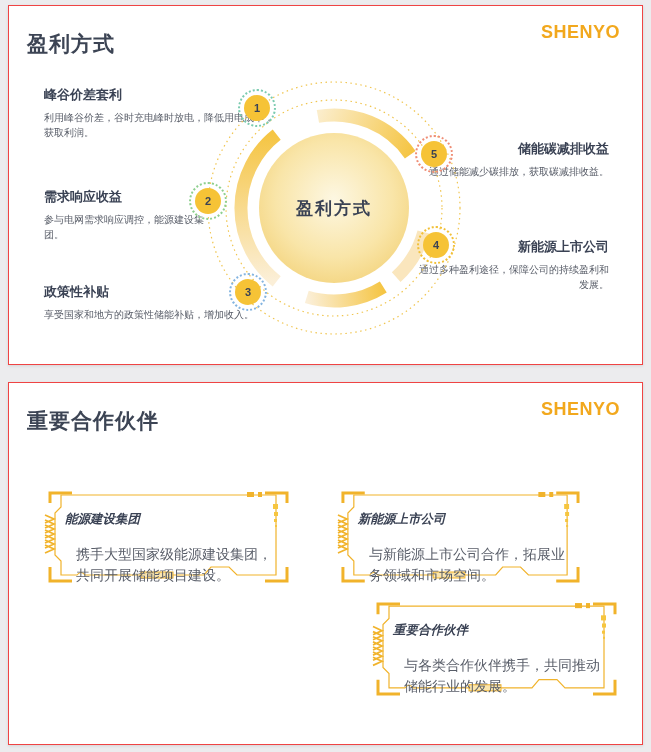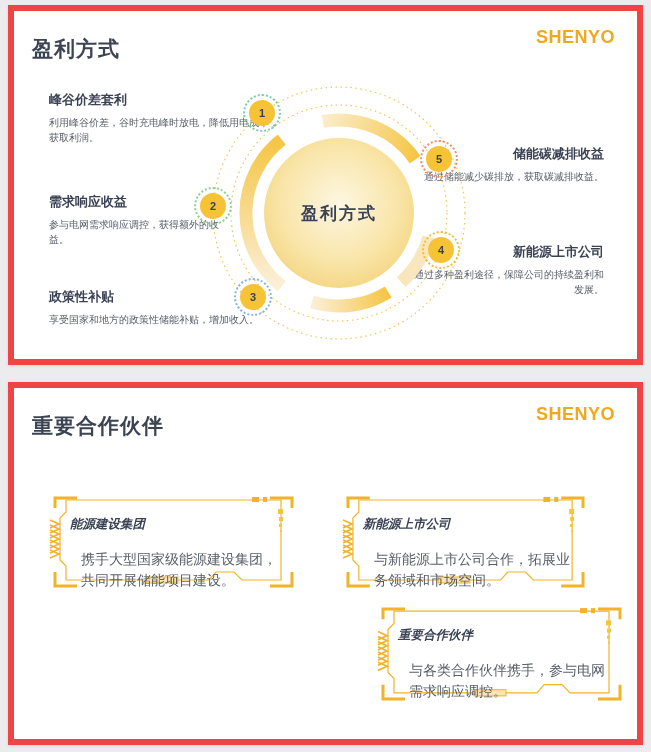--- a/index.html
+++ b/index.html
@@ -2,21 +2,21 @@
 <html><head>
 <meta charset="utf-8">
 <style>
   html,body{margin:0;padding:0;}
   body{
     width:651px;height:752px;background:#ececee;position:relative;
     font-family:"Liberation Sans","DejaVu Sans",sans-serif;overflow:hidden;
   }
   .slide{
     position:absolute;left:8px;width:635px;background:#ffffff;
-    border:6px solid #ef4444;box-sizing:border-box;
+    border:1px solid #ef4444;box-sizing:border-box;
     box-shadow:0 1px 3px rgba(0,0,0,.10);
   }
   #slide1{top:5px;height:360px;}
   #slide2{top:382px;height:363px;}
   .slide-title{
     position:absolute;left:18px;top:24px;margin:0;
     font-size:21px;font-weight:bold;color:#3C4454;letter-spacing:1px;
   }
   .logo{
     position:absolute;right:22px;top:16px;
@@ -97,21 +97,21 @@
 <section class="slide" id="slide1">
   <h1 class="slide-title">盈利方式</h1>
   <div class="logo">SHENYO</div>
 
   <div class="item" id="item1">
     <h3>峰谷价差套利</h3>
     <p>利用峰谷价差，谷时充电峰时放电，降低用电成本，获取利润。</p>
   </div>
   <div class="item" id="item2">
     <h3>需求响应收益</h3>
-    <p>参与电网需求响应调控，获得额外的收益。</p>
+    <p>参与电网需求响应调控，能源建设集团。</p>
   </div>
   <div class="item right" id="item5">
     <h3>储能碳减排收益</h3>
     <p>通过储能减少碳排放，获取碳减排收益。</p>
   </div>
 
   <div class="item" id="item3">
     <h3>政策性补贴</h3>
     <p>享受国家和地方的政策性储能补贴，增加收入。</p>
   </div>
@@ -177,15 +177,15 @@
         <use href="#techframe"></use>
       </svg>
     <h3>新能源上市公司</h3>
     <p>与新能源上市公司合作，拓展业务领域和市场空间。</p>
   </div>
   <div class="card" id="card4">
     <svg class="frame" viewBox="0 0 250 95" preserveAspectRatio="none">
         <use href="#techframe"></use>
       </svg>
     <h3>重要合作伙伴</h3>
-    <p>与各类合作伙伴携手，参与电网需求响应调控。</p>
+    <p>与各类合作伙伴携手，共同推动储能行业的发展。</p>
   </div>
 </section>
 
 </body></html>

